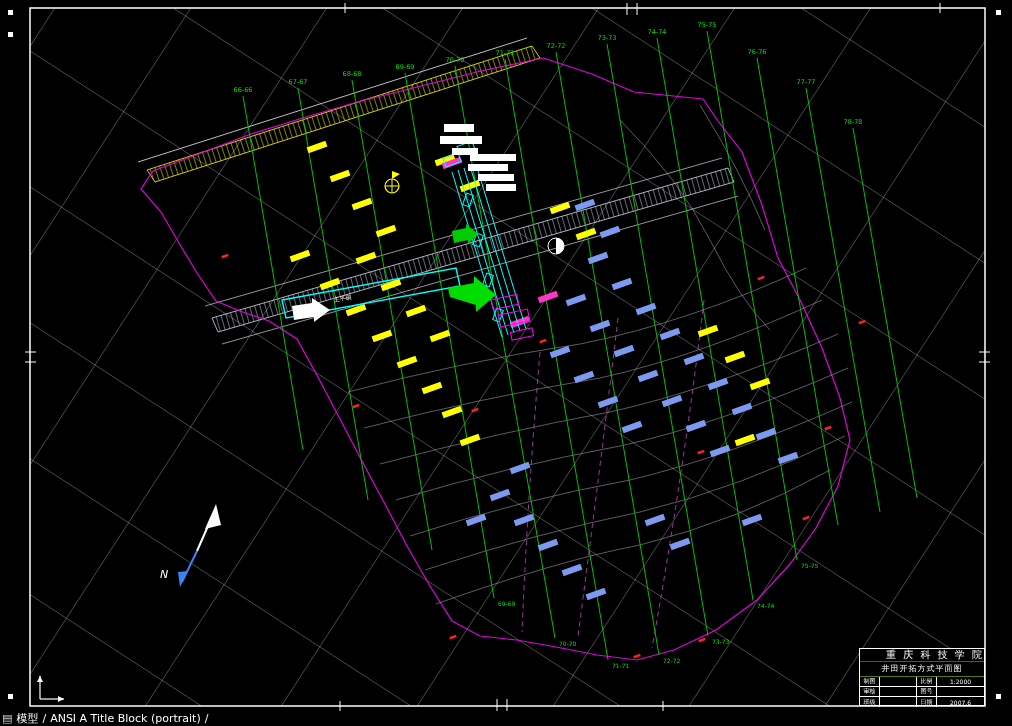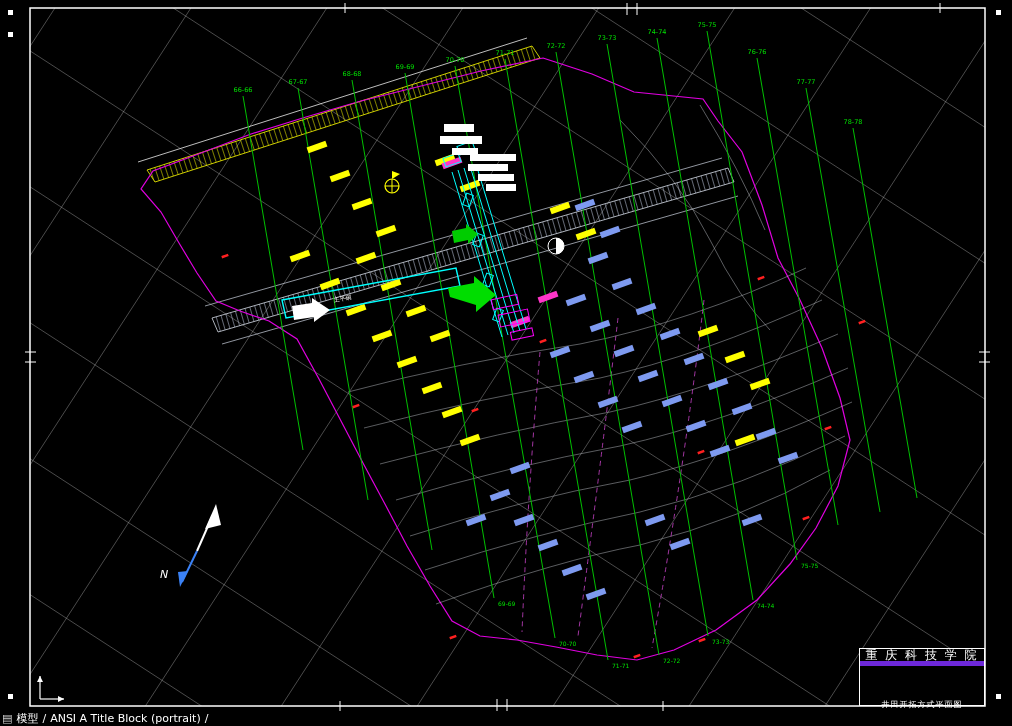--- a/index.html
+++ b/index.html
@@ -3,24 +3,24 @@
 <meta charset="utf-8">
 <style>
   html,body{margin:0;padding:0;background:#000;}
   body{width:1012px;height:726px;overflow:hidden;font-family:"DejaVu Sans",sans-serif;}
   #app{position:relative;width:1012px;height:726px;background:#000;}
   #scene{position:absolute;left:0;top:0;}
   svg text{font-family:"DejaVu Sans",sans-serif;}
   
   .tb{position:absolute;left:859px;top:648px;width:126px;height:58px;border:1px solid #fff;
       box-sizing:border-box;color:#fff;background:#000;}
-  .tb-school{height:12px;line-height:12px;text-align:center;font-size:12px;letter-spacing:2px;
-      border-bottom:5px solid #6d28d9;white-space:nowrap;overflow:hidden;}
+  .tb-school{height:12px;line-height:12px;text-align:right;font-size:10px;letter-spacing:2px;
+      border-bottom:1px solid #6d28d9;white-space:nowrap;overflow:hidden;}
   .tb-title{height:14px;line-height:14px;text-align:center;font-size:8px;letter-spacing:1px;
-      border-bottom:3px solid #4d7c0f;white-space:nowrap;overflow:hidden;margin-top:32px;}
+      border-bottom:1px solid #4d7c0f;white-space:nowrap;overflow:hidden;}
   .tb-grid{display:grid;grid-template-columns:20px 37px 20px 47px;grid-auto-rows:10px;font-size:6px;}
   .tb-cell{border-right:1px solid #fff;border-bottom:1px solid #fff;display:flex;align-items:center;
       justify-content:center;overflow:hidden;white-space:nowrap;}
   .tb-cell:nth-child(4n){border-right:0;}
   .tb-grid .tb-cell:nth-last-child(-n+4){border-bottom:0;}
   
   .statusbar{position:absolute;left:0;top:712px;width:1012px;height:14px;background:#000;color:#fff;
       font-size:11px;line-height:14px;display:flex;gap:4px;padding-left:2px;box-sizing:border-box;
       font-family:"DejaVu Sans",sans-serif;}
   .statusbar .tab-icon{color:#cfcfcf;}

